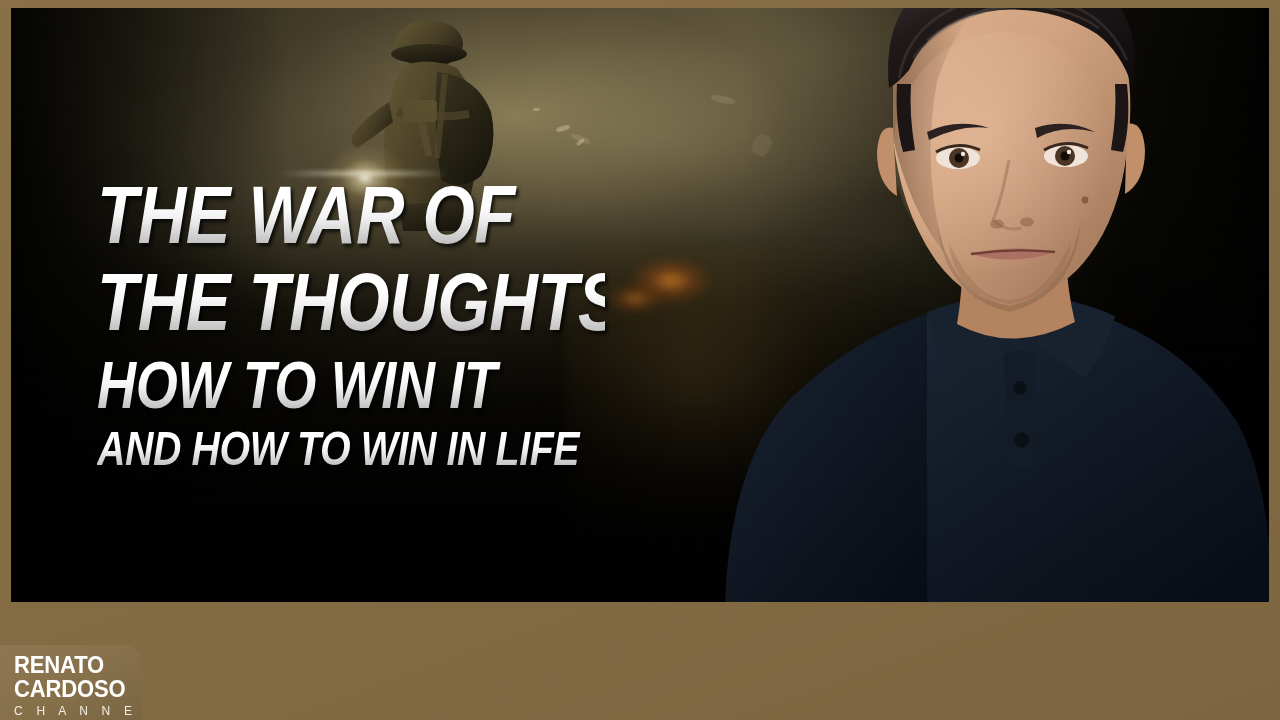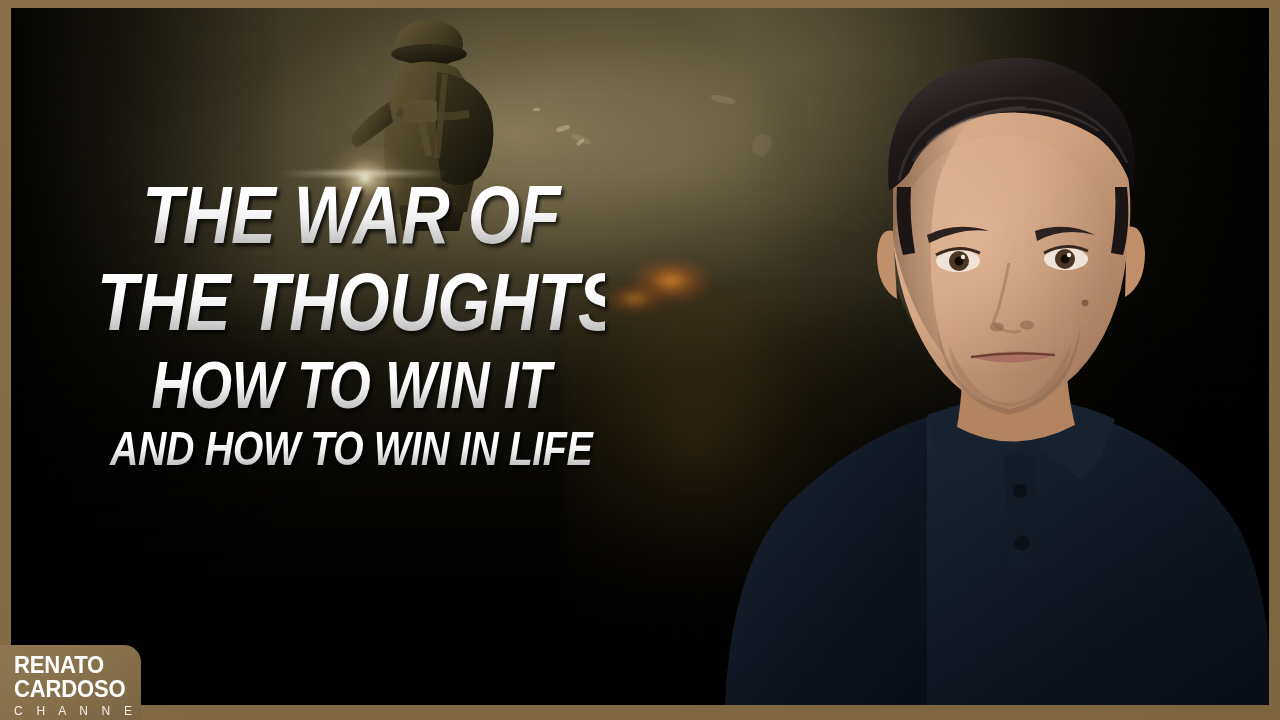--- a/index.html
+++ b/index.html
@@ -24,25 +24,24 @@
     background: linear-gradient(160deg, #8a7049 0%, #846c45 45%, #7d663f 100%);
     z-index: 1;
   }
 
   
   .canvas {
     position: absolute;
     left: 11px;
     top: 8px;
     width: 1258px;
-    height: 697px;
+    height: 594px;
     overflow: hidden;
     background: #000;
     z-index: 2;
-    text-align: center;
   }
 
   
   .bg-base {
     position: absolute;
     inset: 0;
     background:
       radial-gradient(ellipse 58% 52% at 40% 18%, rgba(150,136,96,0.85) 0%, rgba(92,83,58,0.55) 38%, rgba(30,27,18,0.15) 70%, rgba(0,0,0,0) 100%),
       radial-gradient(ellipse 42% 45% at 63% 8%, rgba(168,155,112,0.55) 0%, rgba(60,54,36,0.2) 55%, rgba(0,0,0,0) 100%),
       linear-gradient(to bottom, #3a3420 0%, #272315 32%, #151209 58%, #090805 82%, #050403 100%);

